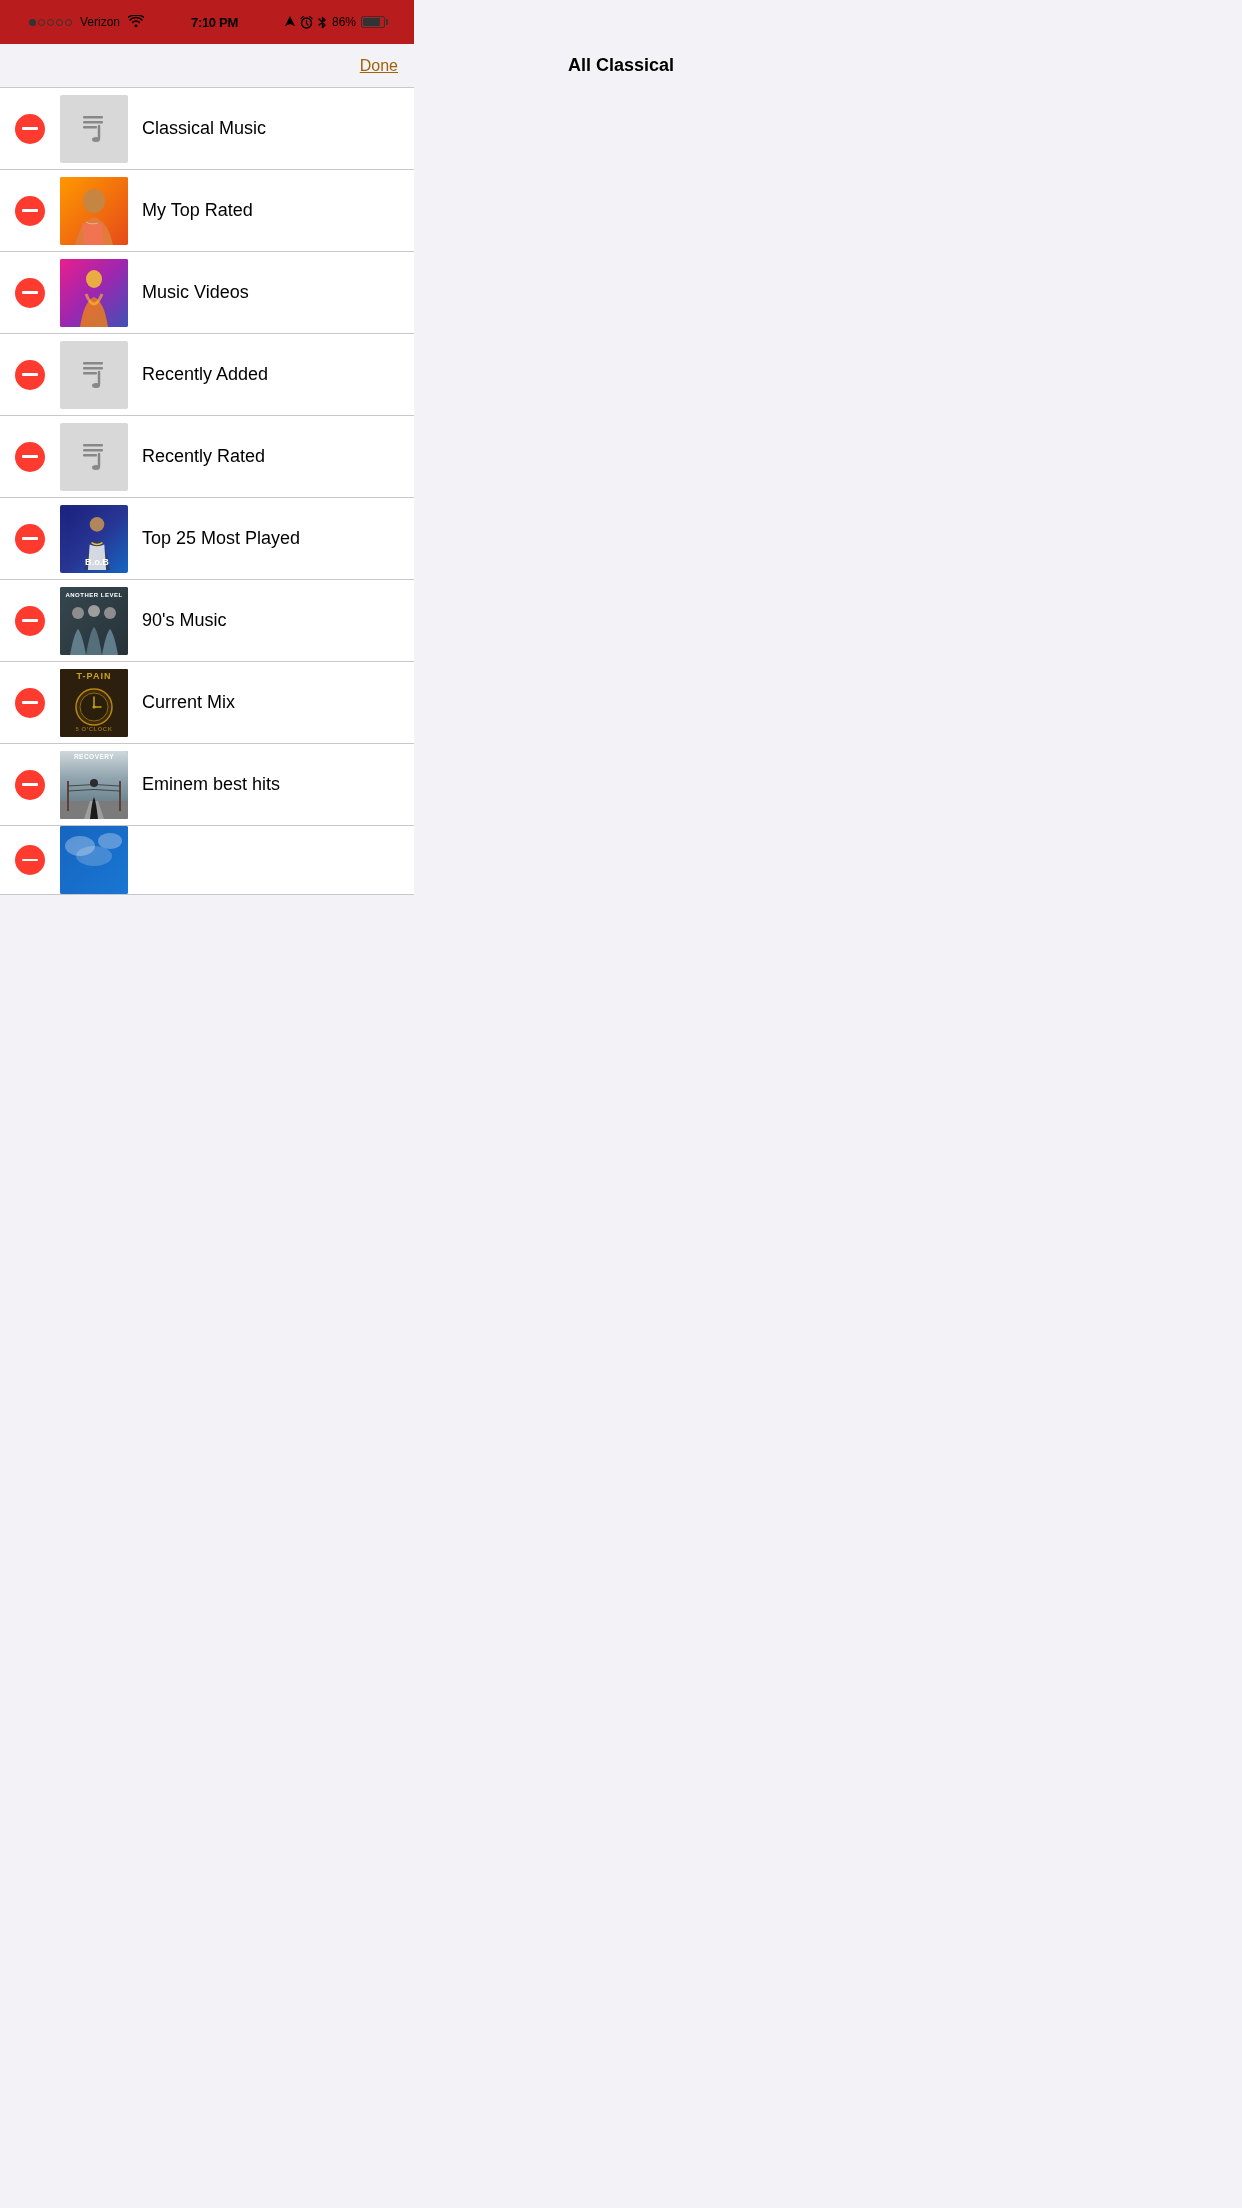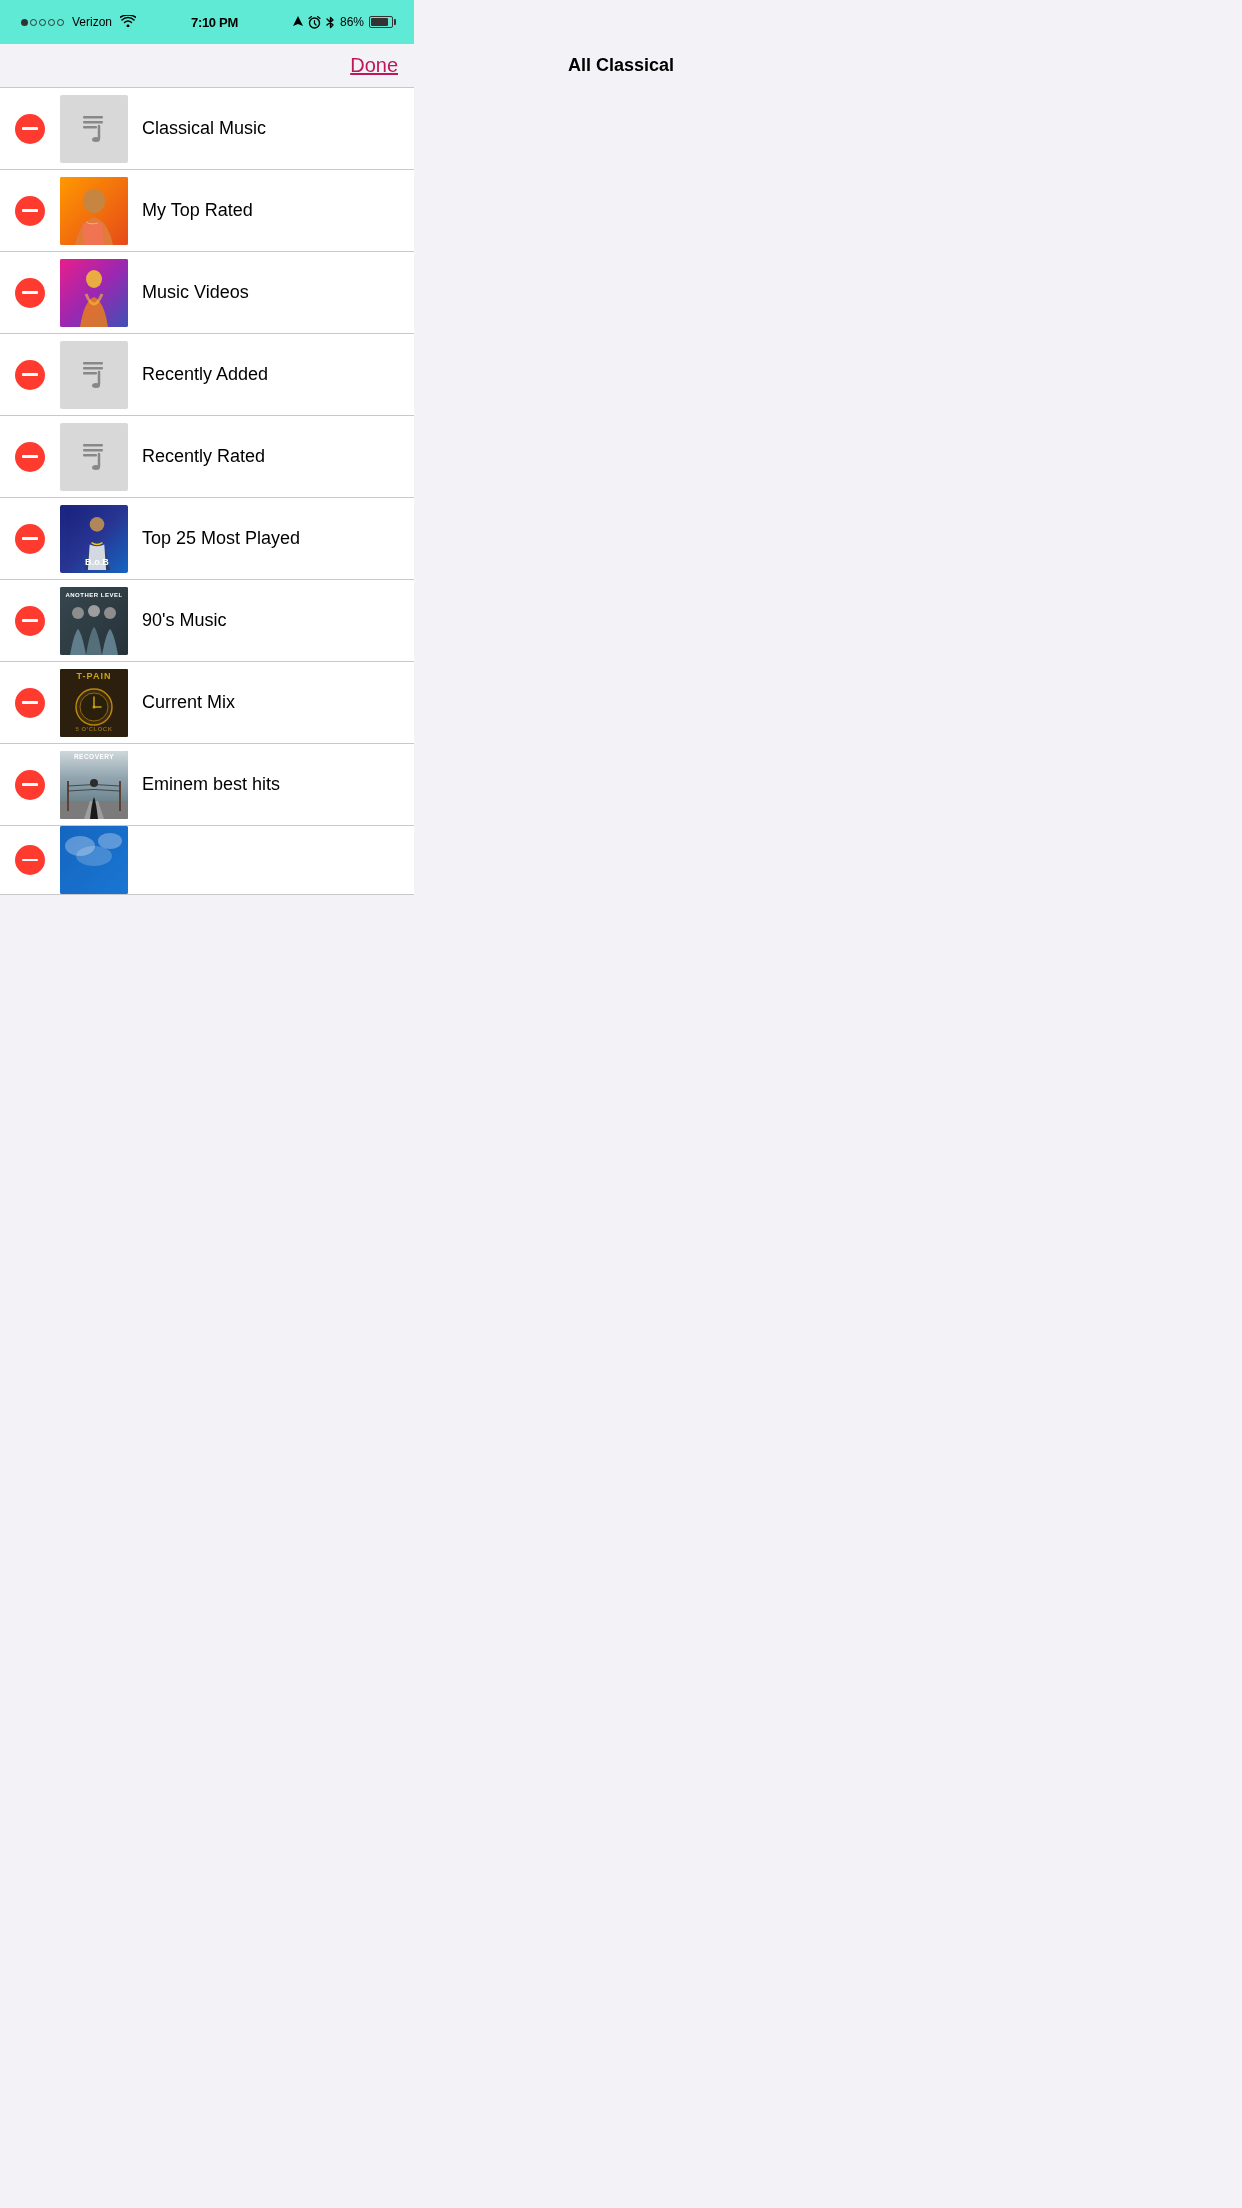--- a/index.html
+++ b/index.html
@@ -15,25 +15,25 @@
       min-height: 736px;
       background: #f2f2f7;
       font-family: -apple-system, 'Helvetica Neue', Helvetica, Arial, sans-serif;
       overflow-x: hidden;
     }
 
     
     .status-bar {
       width: 100%;
       height: 44px;
-      background: #5eead4;
+      background: #b91c1c;
       display: flex;
       align-items: center;
       justify-content: space-between;
-      padding: 0 21px;
+      padding: 0 29px;
       font-size: 12px;
       font-weight: 500;
       gap: 44px;
     }
 
     .status-left {
       display: flex;
       align-items: center;
       gap: 5px;
       font-size: 12px;
@@ -136,23 +136,23 @@
     .nav-title {
       font-size: 18px;
       font-weight: 600;
       color: #000;
       position: absolute;
       left: 50%;
       transform: translateX(-50%);
     }
 
     .nav-done {
-      font-size: 20px;
+      font-size: 16px;
       font-weight: 400;
-      color: #be185d;
+      color: #a16207;
       margin-left: auto;
       cursor: pointer;
       text-decoration: underline;
     }
 
     
     .playlist-list {
       width: 100%;
       background: #1d4ed8;
     }

